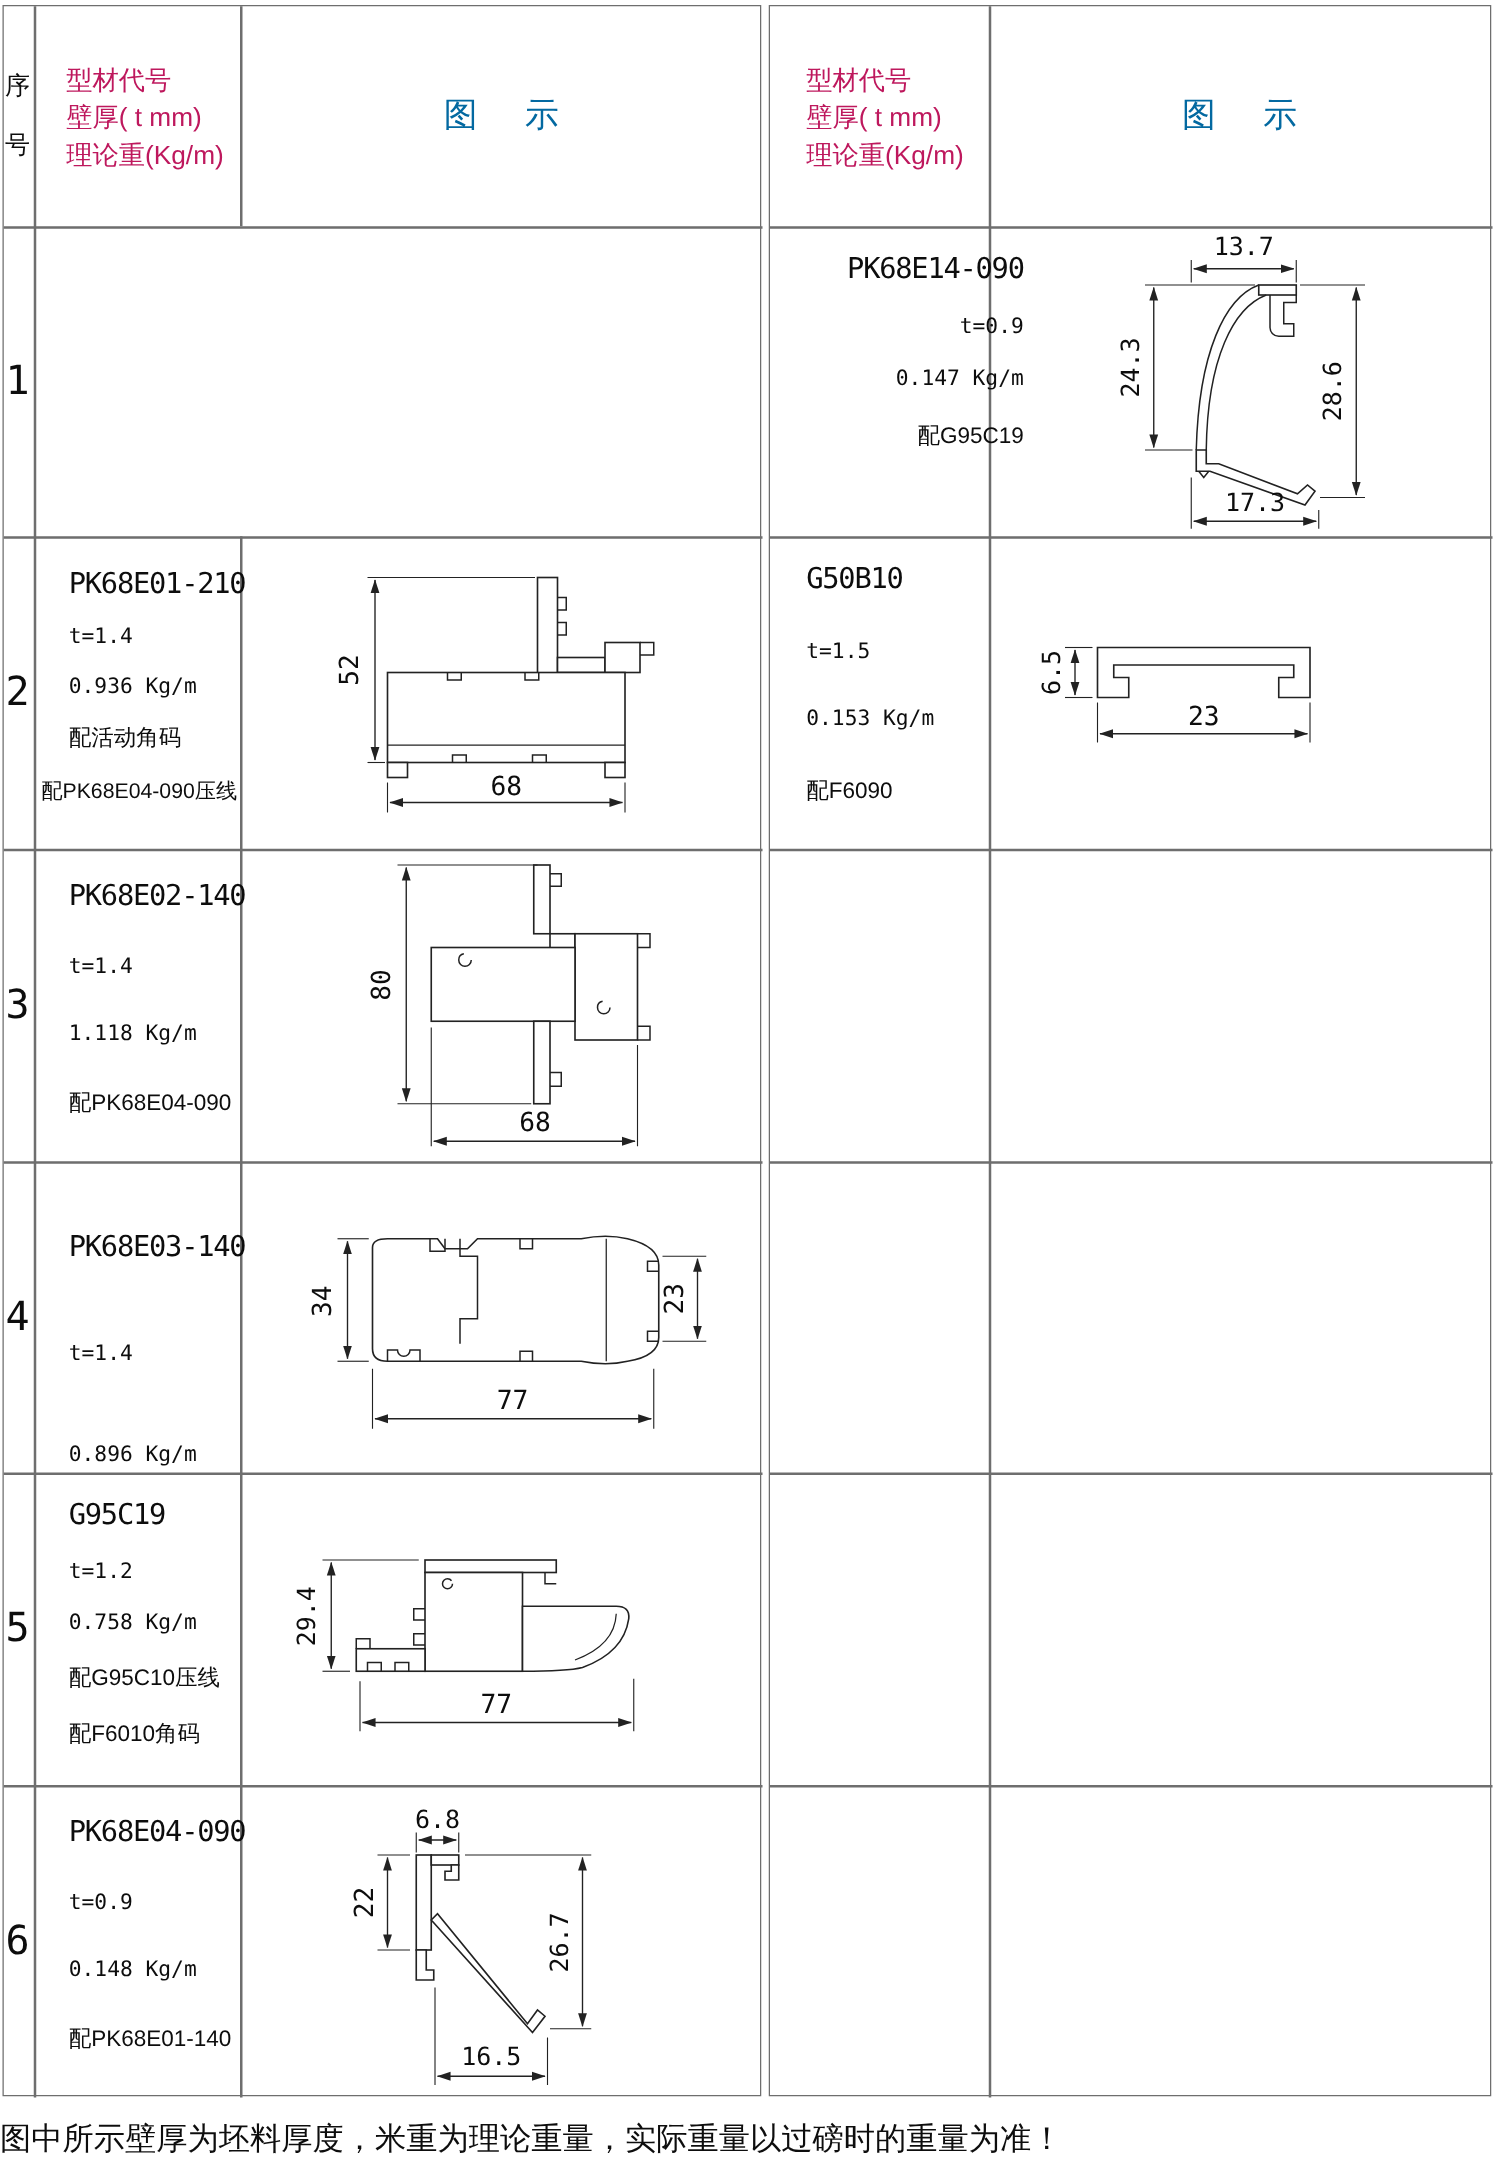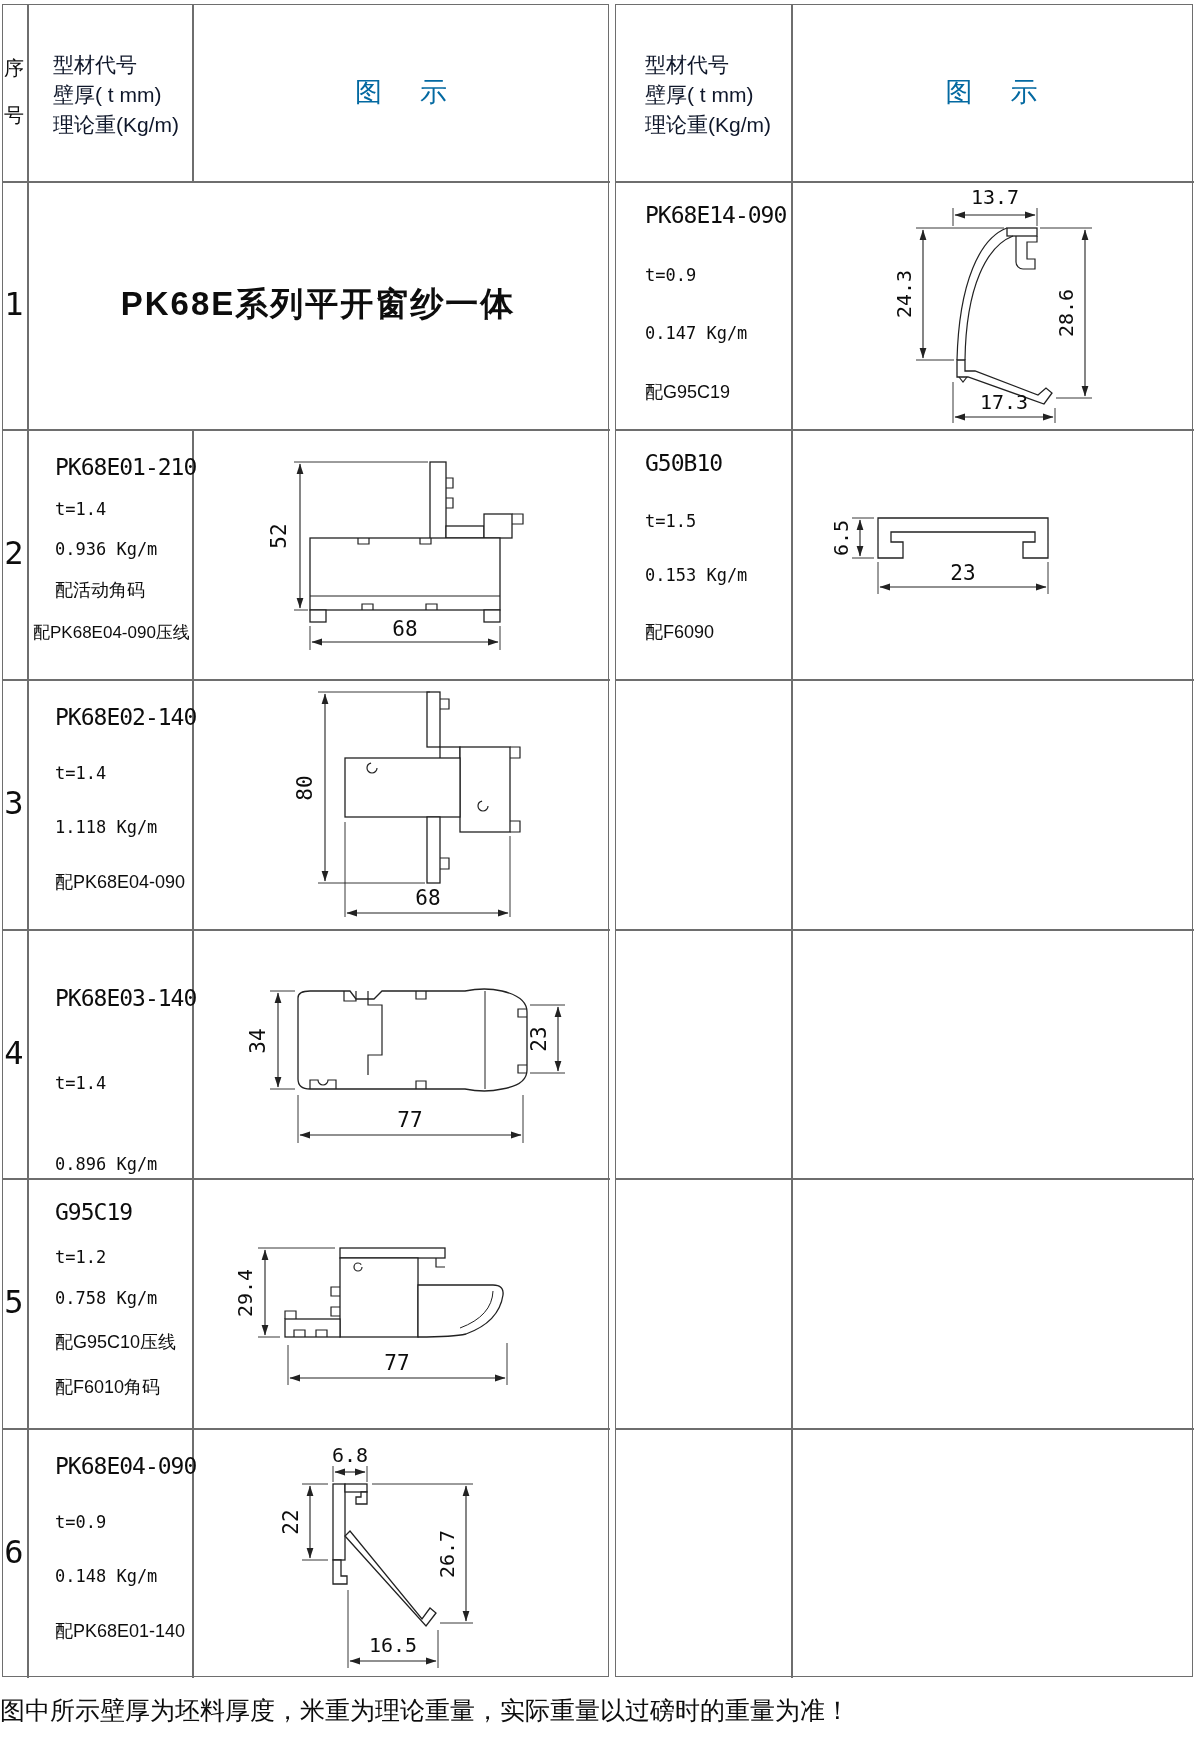--- a/index.html
+++ b/index.html
@@ -8,21 +8,21 @@
 
   .table  { position:absolute; border:1.5px solid #6e6e6e; box-sizing:border-box; }
   .hline  { position:absolute; height:1.5px; background:#6e6e6e; left:0; }
   .vline  { position:absolute; width:1.5px;  background:#6e6e6e; top:0; }
 
   .cell { position:absolute; box-sizing:border-box; }
   .seq-cell { display:flex; align-items:center; justify-content:center;
               font:32px "DejaVu Sans Mono", monospace; color:#0d0d0d; }
   .seq-head { display:flex; flex-direction:column; align-items:center; justify-content:center;
               gap:20px; font-size:20px; color:#0d0d0d; }
-  .spec-head { padding:46px 0 0 26px; font-size:21px; line-height:30px; color:#0f172a; }
+  .spec-head { padding:46px 0 0 26px; font-size:21px; line-height:30px; color:#be185d; }
   .diagram-head { display:flex; align-items:center; justify-content:center;
                   font-size:27px; font-weight:500; letter-spacing:38px; padding-left:38px; color:#0369a1;font-family:Liberation Serif, serif; }
 
   .title-cell { display:flex; align-items:center; justify-content:center;
                 font-size:33px; font-weight:600; letter-spacing:2px; color:#0d0d0d; }
 
   .spec-cell { display:flex; flex-direction:column; justify-content:space-between;
                padding:26px 0 34px 28px; }
   .spec-cell .code { font:23px "DejaVu Sans Mono", monospace; letter-spacing:-1px; white-space:nowrap; color:#0d0d0d; }
   .spec-cell .sub  { font:17px "DejaVu Sans Mono", monospace; white-space:nowrap; color:#0d0d0d; }
@@ -91,21 +91,20 @@
     <span>图示</span>
   </div>
 
   <div class="cell seq-cell" style="left:2px; top:180px;  width:24px; height:248px;">1</div>
   <div class="cell seq-cell" style="left:2px; top:428px;  width:24px; height:250px;">2</div>
   <div class="cell seq-cell" style="left:2px; top:678px;  width:24px; height:250px;">3</div>
   <div class="cell seq-cell" style="left:2px; top:928px;  width:24px; height:249px;">4</div>
   <div class="cell seq-cell" style="left:2px; top:1177px; width:24px; height:250px;">5</div>
   <div class="cell seq-cell" style="left:2px; top:1427px; width:24px; height:250px;">6</div>
 
-  <div class="cell title-cell" style="left:27px; top:180px; width:582px; height:248px;">PK68E系列平开窗纱一体</div>
 
   <div class="cell spec-cell" style="left:27px; top:428px; width:166px; height:250px;">
     <div class="code">PK68E01-210</div>
     <div class="sub">t=1.4</div>
     <div class="sub">0.936 Kg/m</div>
     <div class="cjk">配活动角码</div>
     <div class="cjk wide">配PK68E04-090压线</div>
   </div>
 
   <div class="cell spec-cell" style="left:27px; top:678px; width:166px; height:250px;">
@@ -129,21 +128,21 @@
     <div class="cjk">配F6010角码</div>
   </div>
 
   <div class="cell spec-cell" style="left:27px; top:1427px; width:166px; height:250px;">
     <div class="code">PK68E04-090</div>
     <div class="sub">t=0.9</div>
     <div class="sub">0.148 Kg/m</div>
     <div class="cjk">配PK68E01-140</div>
   </div>
 
-  <div class="cell spec-cell" style="left:615px; top:180px; width:204px; height:248px; padding-left:30px; padding-top:22px; padding-bottom:24px;">
+  <div class="cell spec-cell" style="left:615px; top:180px; width:204px; height:248px; padding-left:30px; padding-top:22px; padding-bottom:68px;text-align:right;">
     <div class="code">PK68E14-090</div>
     <div class="sub">t=0.9</div>
     <div class="sub">0.147 Kg/m</div>
     <div class="cjk">配G95C19</div>
   </div>
 
   <div class="cell spec-cell" style="left:615px; top:428px; width:175px; height:250px; padding-left:30px; padding-top:22px;">
     <div class="code">G50B10</div>
     <div class="sub">t=1.5</div>
     <div class="sub">0.153 Kg/m</div>

